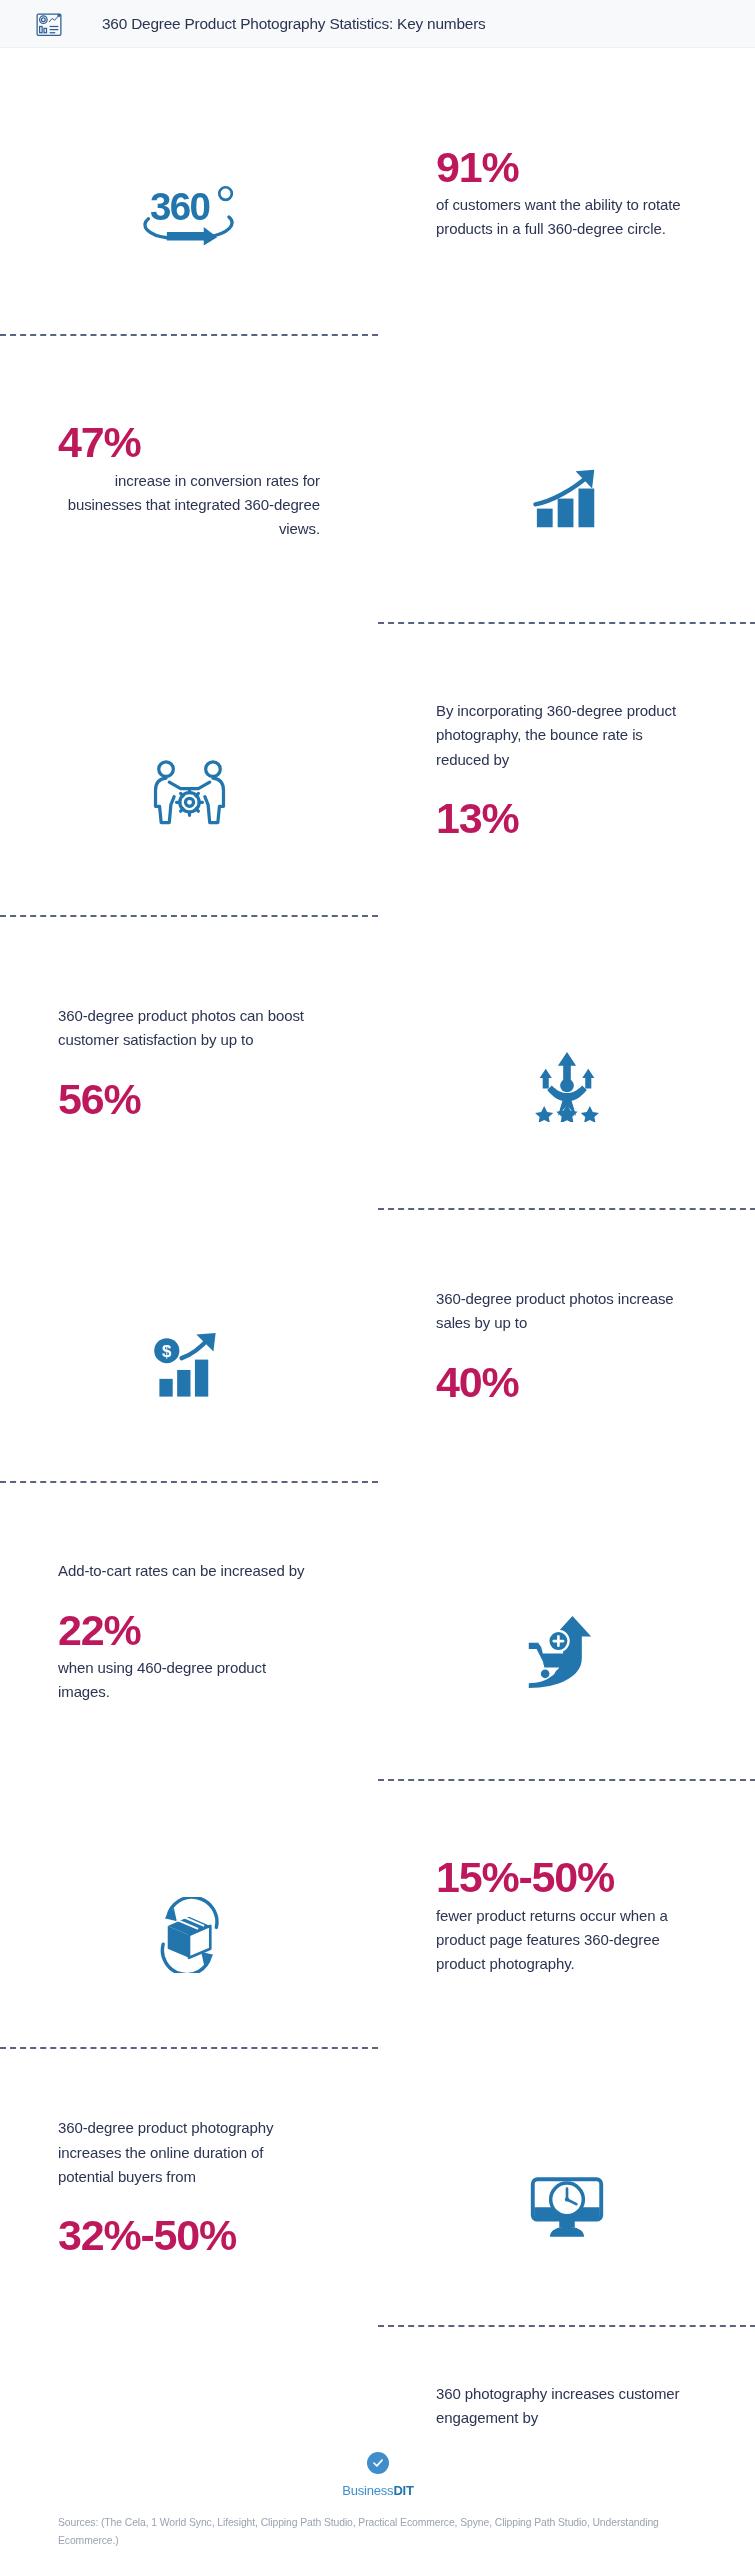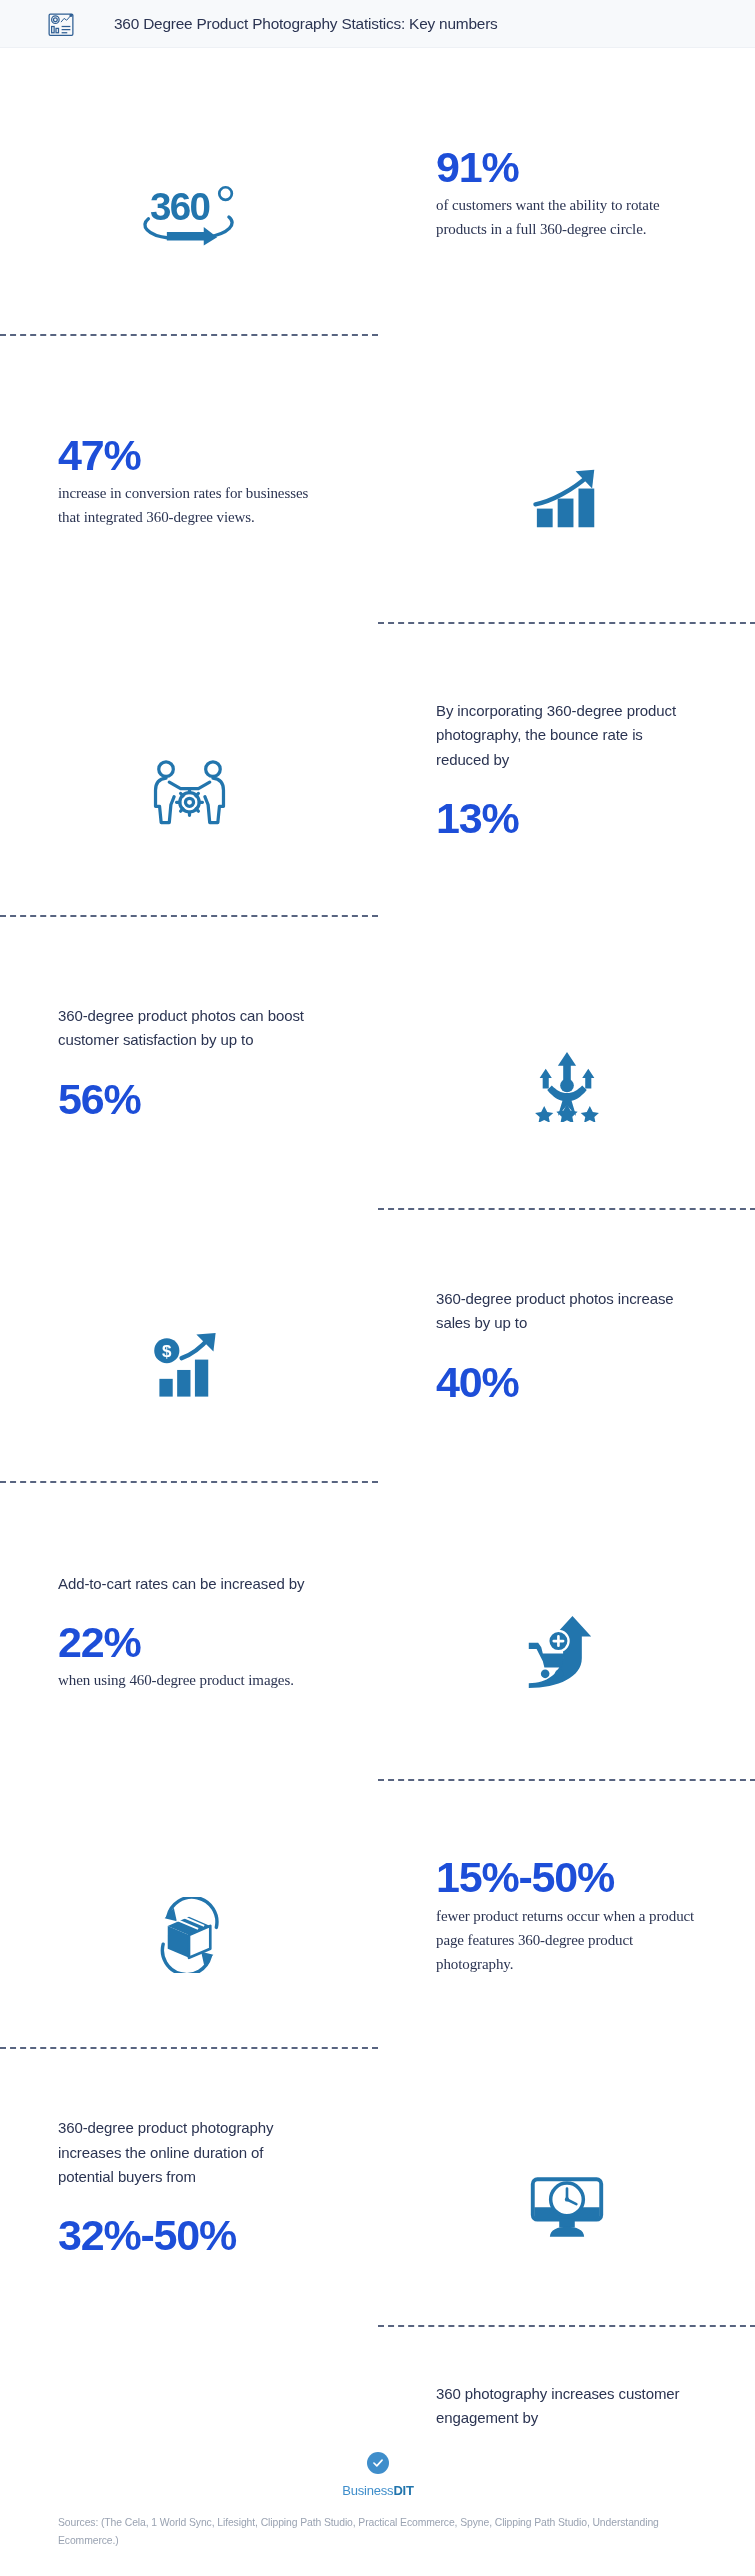--- a/index.html
+++ b/index.html
@@ -15,21 +15,21 @@
     position: relative;
     overflow: hidden;
   }
 
   
   .header {
     height: 48px;
     background: #f7f9fb;
     display: flex;
     align-items: center;
-    padding-left: 46px;
+    padding-left: 34px;
     border-bottom: 1px solid #eef1f5;
   }
   .header-icon { width: 30px; height: 30px; flex: 0 0 30px; }
   .header-title {
     margin-left: 38px;
     font-size: 15.4px;
     font-weight: 400;
     color: #2b3452;
     letter-spacing: -0.2px;
     white-space: nowrap;
@@ -53,36 +53,36 @@
   .cell.icon-cell {
     align-items: center;
     justify-content: center;
     margin-top: 40px;
   }
   .cell.text-cell { align-items: flex-start; }
 
   .big {
     font-size: 43px;
     font-weight: 700;
-    color: #1d4ed8;
+    color: #be185d;
     line-height: 1.12;
     letter-spacing: -1.2px;
   }
   .desc {
     font-size: 15px;
     line-height: 1.62;
     color: #2b3452;
     font-weight: 400;
     letter-spacing: -0.1px;
     max-width: 270px;
   }
   .desc.top { margin-bottom: 16px; }
   .big.after-text { margin-top: 6px; }
   .desc.after-big { margin-top: 14px; }
-  .big + .desc { margin-top: 2px; font-family: Liberation Serif, serif; }
+  .big + .desc { margin-top: 2px; }
 
   
   .sep {
     height: 0;
     border-top: 2px dashed #3b4a6b;
     position: absolute;
     opacity: 0.85;
   }
   .sep.left  { left: 0;   width: 378px; }
   .sep.right { right: 0;  width: 378px; }
@@ -159,21 +159,21 @@
         </svg>
       </span>
     </div>
     <div class="cell text-cell">
       <div class="big">91%</div>
       <div class="desc">of customers want the ability to rotate products in a full 360-degree circle.</div>
     </div>
     <div class="sep left" style="bottom:0;"></div>
   </div>
 
-  <div class="row" style="height:288px;">
+  <div class="row" style="height:288px;text-align:right;">
     <div class="cell text-cell">
       <div class="big">47%</div>
       <div class="desc">increase in conversion rates for businesses that integrated 360-degree views.</div>
     </div>
     <div class="cell icon-cell">
       <span>
         <svg class="icon-svg" viewBox="0 0 100 92" width="72" height="66">
           <rect x="8" y="58" width="22" height="26" fill="#2275ad"></rect>
           <rect x="37" y="44" width="22" height="40" fill="#2275ad"></rect>
           <rect x="66" y="30" width="22" height="54" fill="#2275ad"></rect>

